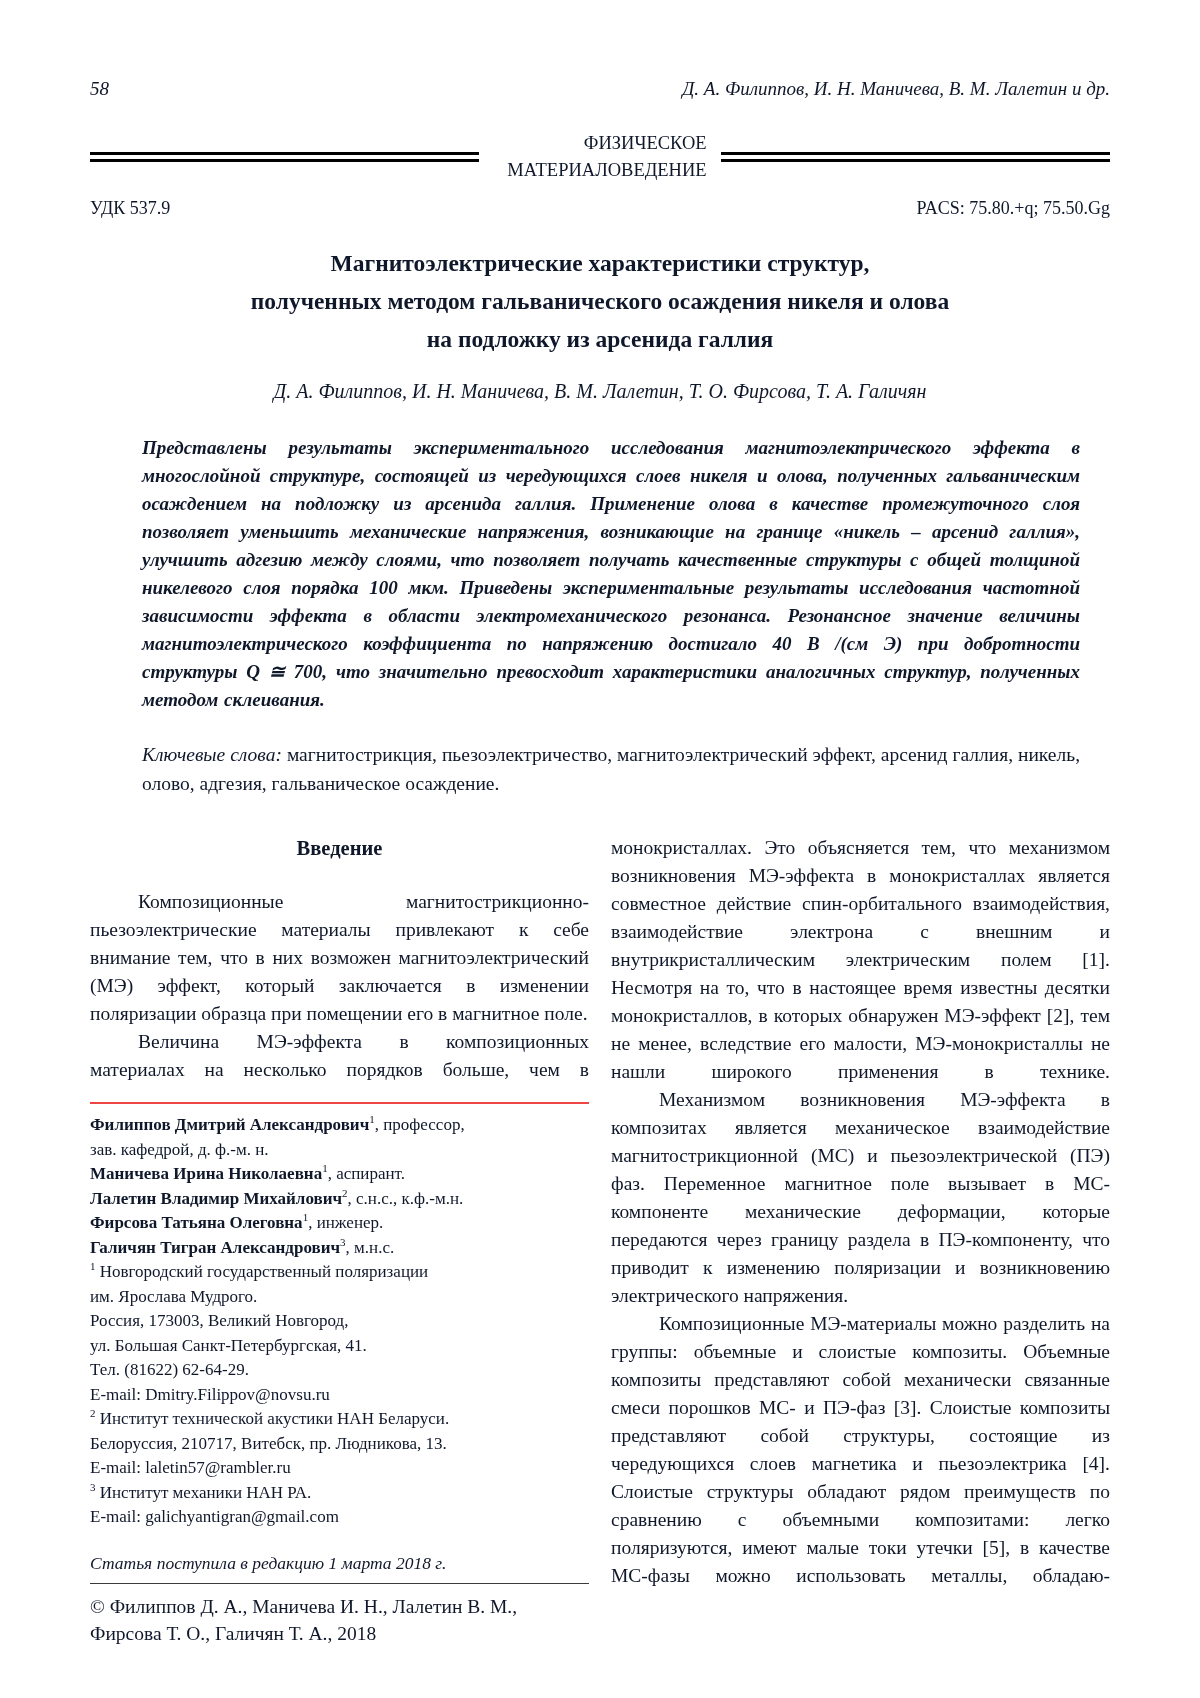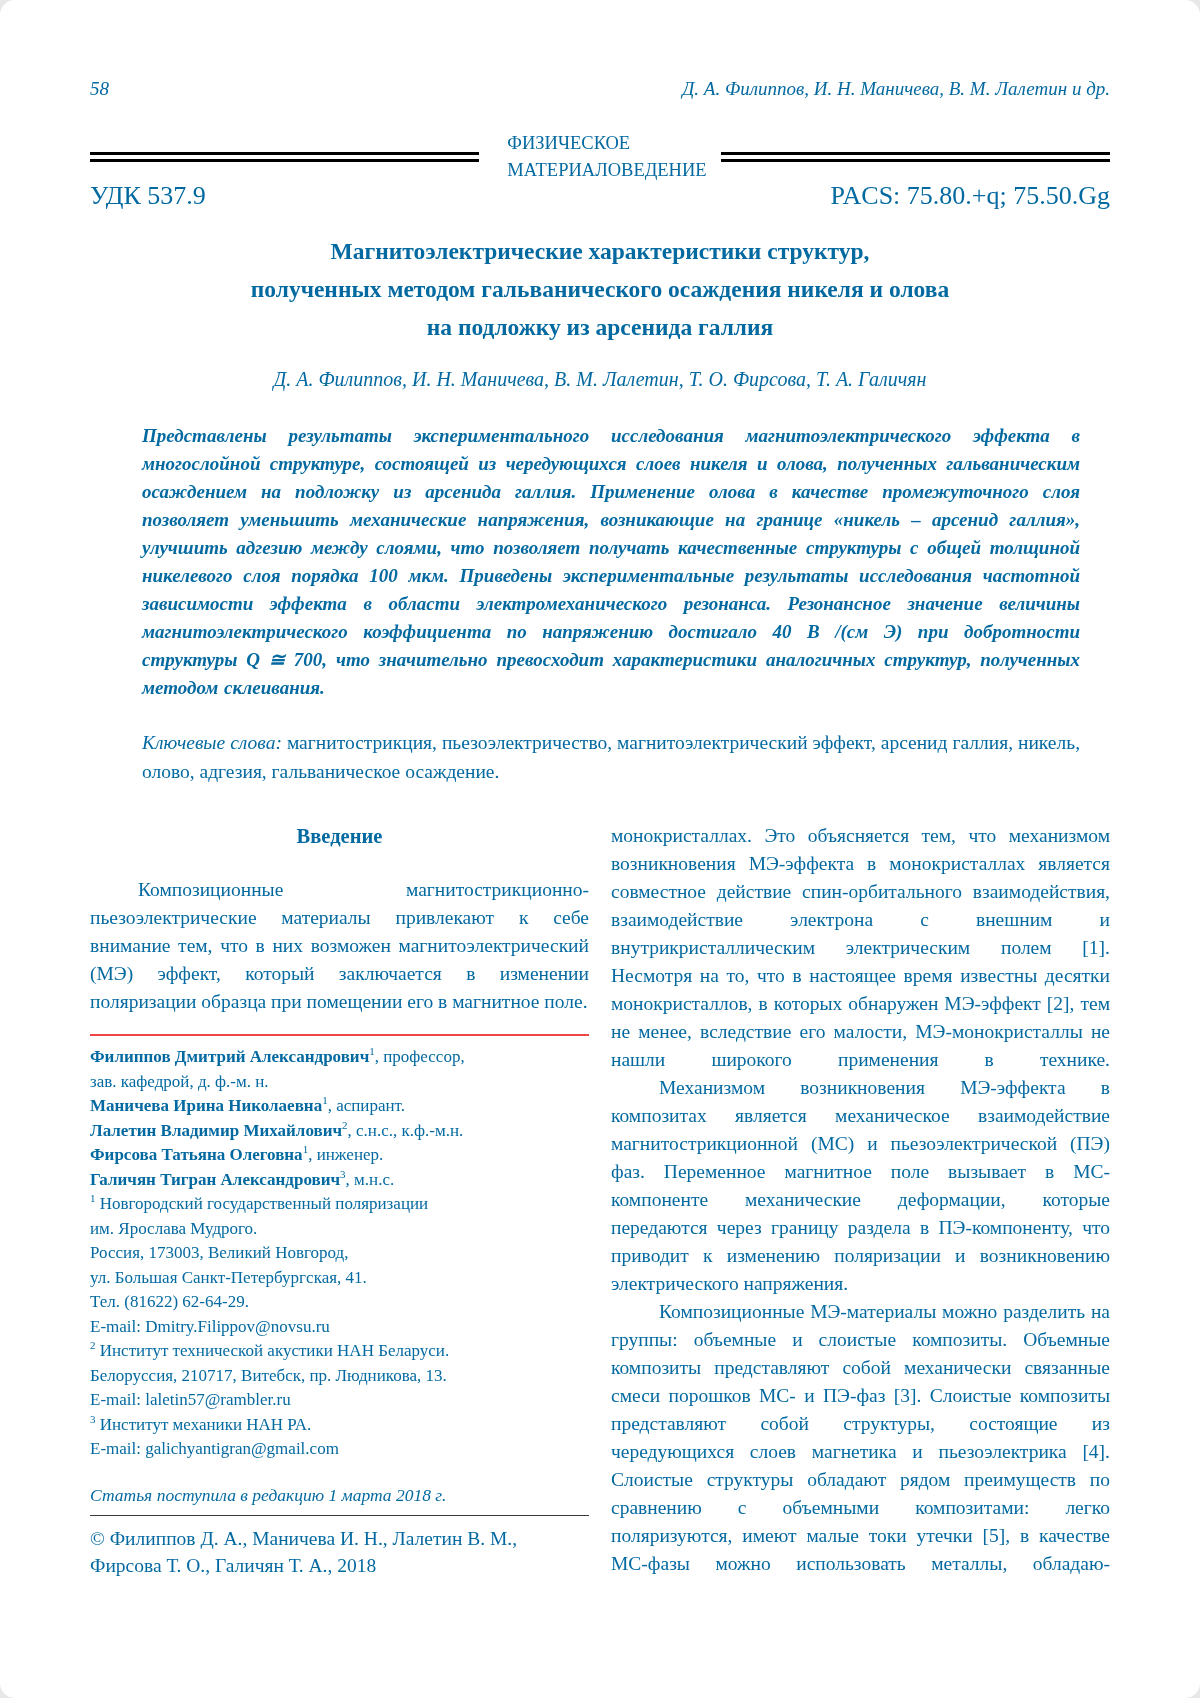--- a/index.html
+++ b/index.html
@@ -1,38 +1,37 @@
 <!DOCTYPE html>
 <html><head>
 <meta charset="utf-8">
 <style>
   html,body{margin:0;padding:0;background:#e8e8e8;}
   .page{
     position:relative;
     width:1200px;height:1698px;
     margin:0 auto;
     background:#ffffff;
-    color:#0369a1;
+    color:#0f172a;
     font-family:"Liberation Serif","DejaVu Serif",serif;
     box-sizing:border-box;
     padding:78px 90px 0 90px;
     overflow:hidden;
-    border-radius:15px;
   }
   
   .running-head{display:flex;justify-content:space-between;align-items:baseline;
     font-style:italic;font-size:19px;line-height:22px;}
   
   .banner{margin-top:30px;display:flex;align-items:center;column-gap:14px;}
   .double-rule{flex:1;height:4px;border-top:3px solid #000;border-bottom:3px solid #000;}
-  .banner-text{flex:0 0 auto;text-align:left;font-size:18.5px;line-height:27px;
+  .banner-text{flex:0 0 auto;text-align:right;font-size:18.5px;line-height:27px;
     max-width:300px;white-space:nowrap;margin-left:14px;}
   .banner-text span{display:block;}
   
-  .codes{display:flex;justify-content:space-between;font-size:26px;line-height:24px;align-items:flex-end;}
+  .codes{margin-top:12px;display:flex;justify-content:space-between;font-size:18px;line-height:24px;align-items:flex-end;}
   
   .title{margin-top:24px;text-align:center;font-weight:bold;font-size:23.5px;line-height:38px;}
   .title span{display:block;}
   
   .authors{margin-top:20px;text-align:center;font-style:italic;font-size:20px;line-height:26px;}
   
   .abstract{margin:30px 30px 0 52px;font-weight:bold;font-style:italic;
     font-size:19px;line-height:28px;text-align:justify;word-spacing:0.06em;}
   
   .keywords{margin:26px 30px 0 52px;font-size:19.5px;line-height:29px;text-align:justify;}
@@ -89,20 +88,21 @@
 
   <div class="abstract">Представлены результаты экспериментального исследования магнитоэлектрического эффекта в многослойной структуре, состоящей из чередующихся слоев никеля и олова, полученных гальваническим осаждением на подложку из арсенида галлия. Применение олова в качестве промежуточного слоя позволяет уменьшить механические напряжения, возникающие на границе «никель – арсенид галлия», улучшить адгезию между слоями, что позволяет получать качественные структуры с общей толщиной никелевого слоя порядка 100 мкм. Приведены экспериментальные результаты исследования частотной зависимости эффекта в области электромеханического резонанса. Резонансное значение величины магнитоэлектрического коэффициента по напряжению достигало 40 В /(см Э) при добротности структуры Q ≅ 700, что значительно превосходит характеристики аналогичных структур, полученных методом склеивания.</div>
 
   <div class="keywords"><span class="kw-label">Ключевые слова:</span><span> магнитострикция, пьезоэлектричество, магнитоэлектрический эффект, арсенид галлия, никель, олово, адгезия, гальваническое осаждение.</span></div>
 
   <div class="columns">
 
     <div class="col">
       <h2 class="intro-heading">Введение</h2>
       <p class="indent">Композиционные магнитострикционно-пьезоэлектрические материалы привлекают к себе внимание тем, что в них возможен магнитоэлектрический (МЭ) эффект, который заключается в изменении поляризации образца при помещении его в магнитное поле.</p>
+      <p class="indent cont">Величина МЭ-эффекта в композиционных материалах на несколько порядков больше, чем в</p>
 
       <div class="footnote">
 
           <div class="fn-line"><span class="fn-bold">Филиппов Дмитрий Александрович</span><sup>1</sup><span>, профессор,</span></div>
 
           <div class="fn-line"><span class="fn-bold"></span><sup></sup><span>зав. кафедрой, д. ф.-м. н.</span></div>
 
           <div class="fn-line"><span class="fn-bold">Маничева Ирина Николаевна</span><sup>1</sup><span>, аспирант.</span></div>
 
           <div class="fn-line"><span class="fn-bold">Лалетин Владимир Михайлович</span><sup>2</sup><span>, с.н.с., к.ф.-м.н.</span></div>

